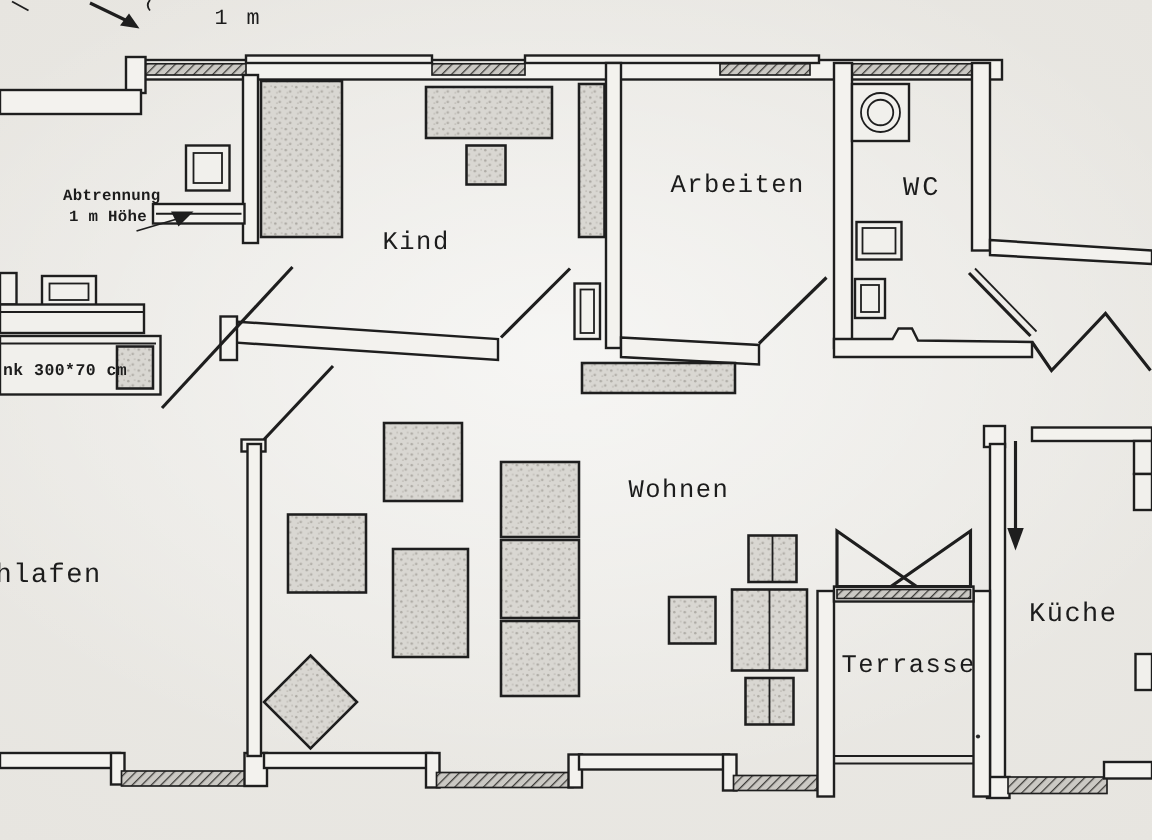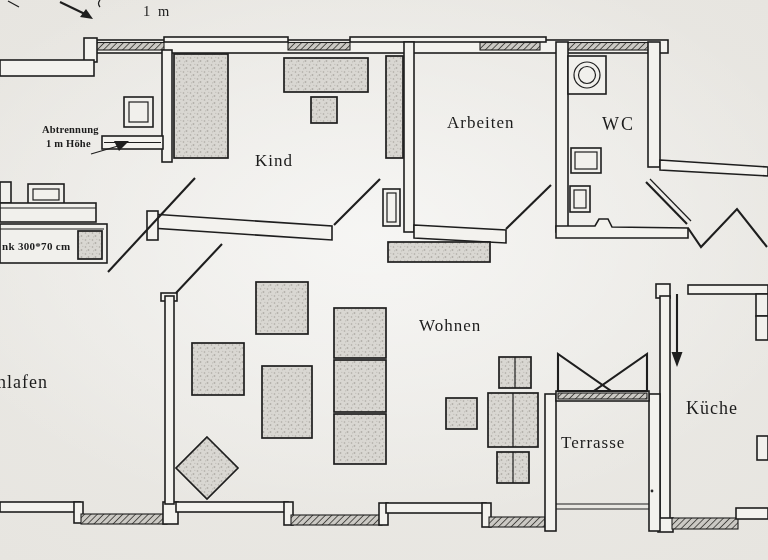--- a/index.html
+++ b/index.html
@@ -1,21 +1,21 @@
 <!DOCTYPE html>
 <html><head>
 <meta charset="utf-8">
 <style>
   html,body{margin:0;padding:0;background:#b9b7b3;}
   .stage{
     position:relative;width:768px;height:560px;overflow:hidden;
     background:
       radial-gradient(ellipse 110% 95% at 48% 42%, rgba(255,255,255,.55) 0%, rgba(255,255,255,0) 55%),
       radial-gradient(ellipse 140% 120% at 50% 50%, #ecebe7 0%, #e7e5e0 55%, #d8d6d1 88%, #cfcdc8 100%);
-    font-family:Liberation Serif, serif;
+    font-family:Liberation Mono, monospace;
   }
   svg{position:absolute;left:0;top:0;}
   .wall{fill:#f3f2ee;stroke:#1e1e1e;stroke-width:1.6;}
   .thick{fill:none;stroke:#1e1e1e;stroke-width:2.1;}
   .thin{fill:none;stroke:#1e1e1e;stroke-width:1.2;}
   .furn{fill:url(#speck);stroke:#1e1e1e;stroke-width:1.7;}
   .fixt{fill:#f1f0ec;stroke:#1e1e1e;stroke-width:1.6;}
   .win{fill:url(#winhatch);stroke:#1e1e1e;stroke-width:1.1;}
   .lbl{fill:#1c1c1c;}
   .lbl-room{font-size:17px;letter-spacing:1px;}

